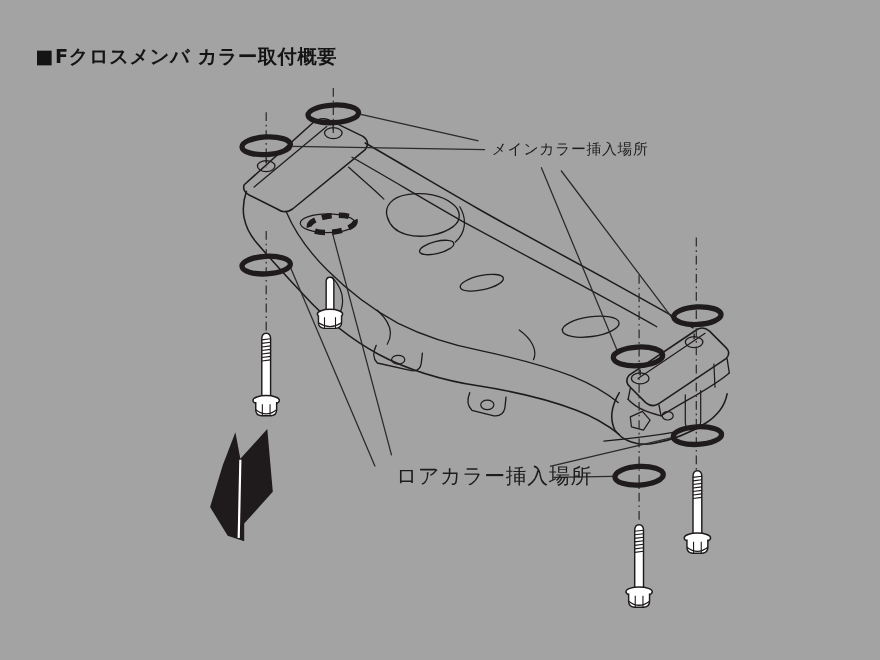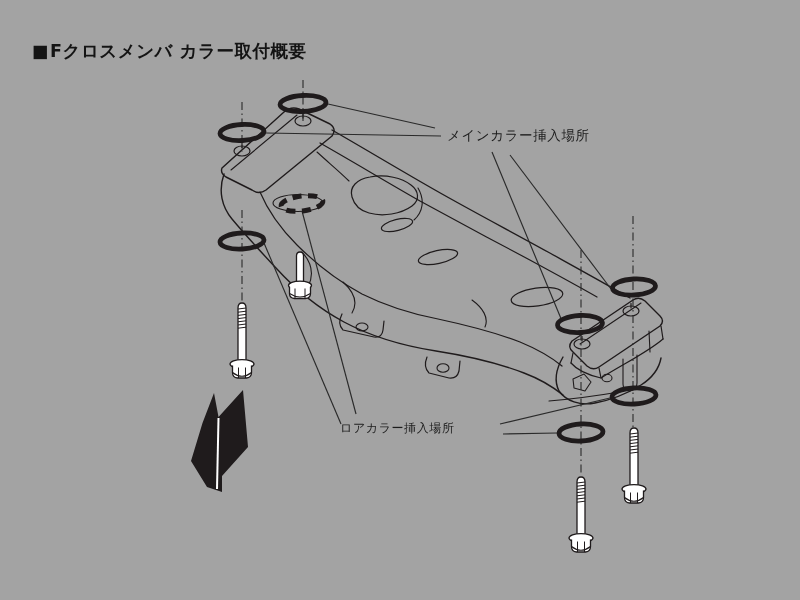--- a/index.html
+++ b/index.html
@@ -7,21 +7,21 @@
     position:relative;width:800px;height:600px;background:#a3a3a3;overflow:hidden;
     font-family:"DejaVu Sans","Liberation Sans",sans-serif;color:#141414;
   }
   .page-title{
     position:absolute;left:32px;top:39px;font-size:17.5px;font-weight:bold;
     letter-spacing:0.5px;white-space:nowrap;color:#141414;
   }
   .page-title .marker{margin-right:1px;}
   .callout{position:absolute;white-space:nowrap;color:#1c1c1c;}
   .callout-main{left:447px;top:127px;font-size:13.5px;letter-spacing:0.6px;}
-  .callout-lower{left:340px;top:420px;font-size:12px;letter-spacing:0.6px;}
+  .callout-lower{left:360px;top:420px;font-size:19px;letter-spacing:0.6px;}
   svg{position:absolute;left:0;top:0;}
 </style>
 </head>
 <body>
 
 <div class="stage">
 
   <div class="page-title">
     <span class="marker">■</span><span>Fクロスメンバ カラー取付概要</span>
   </div>

